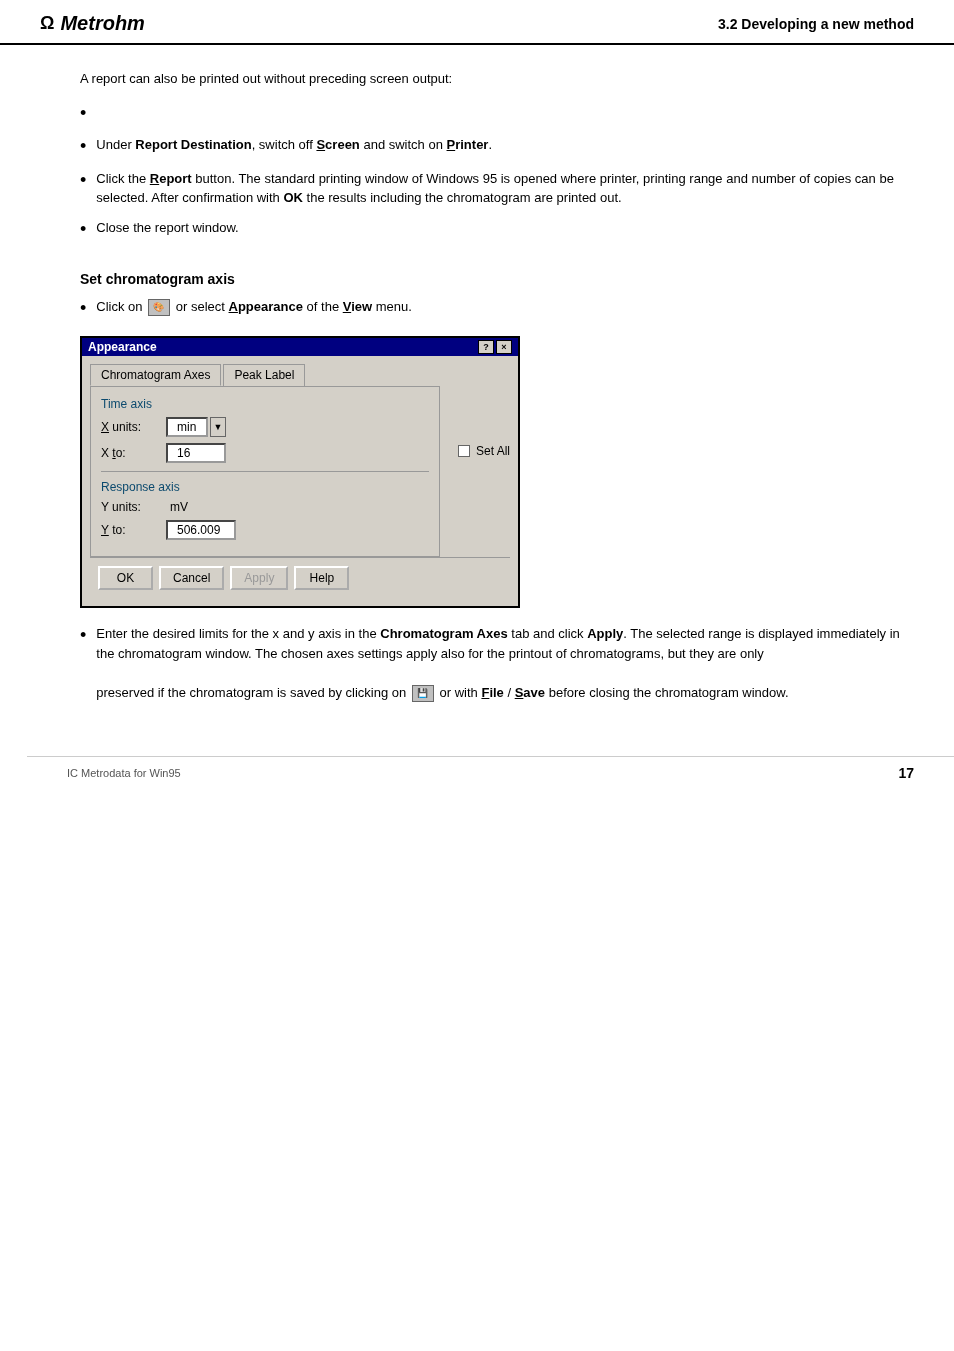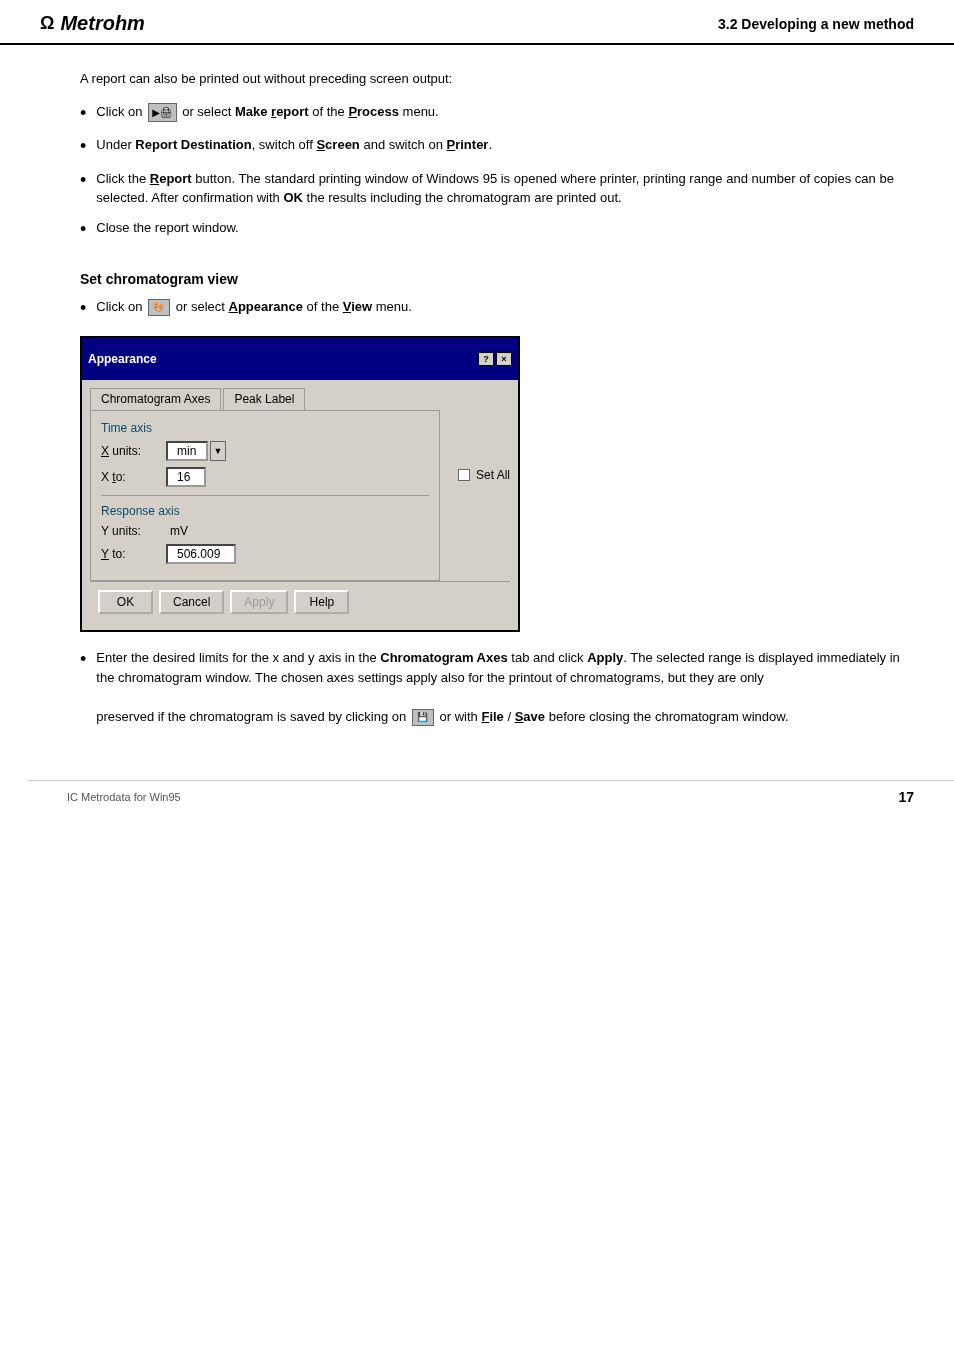--- a/index.html
+++ b/index.html
@@ -97,21 +97,21 @@
     .dialog-window {
       width: 440px;
       border: 2px solid #000;
       background: #d4d0c8;
       font-family: 'Arial', sans-serif;
       font-size: 12px;
     }
     .dialog-titlebar {
       background: #000080;
       color: #fff;
-      padding: 14px 6px;
+      padding: 2px 6px;
       display: flex;
       justify-content: space-between;
       align-items: center;
       font-size: 12px;
       font-weight: bold;
     }
     .dialog-titlebar-buttons {
       display: flex;
       gap: 2px;
     }
@@ -284,23 +284,20 @@
   <div class="header-title">3.2  Developing a new method</div>
 </div>
 
 <div class="page-content">
 
   <p class="intro-text">A report can also be printed out without preceding screen output:</p>
 
   <ul class="bullet-list">
     <li>
       <span class="bullet-dot">•</span>
-      <span class="bullet-content">
-        Click on <span class="inline-icon">▶🖨</span> or select <strong>Make <u>r</u>eport</strong> of the <strong><u>P</u>rocess</strong> menu.
-      </span>
     </li>
     <li>
       <span class="bullet-dot">•</span>
       <span class="bullet-content">
         Under <strong>Report Destination</strong>, switch off <strong><u>S</u>creen</strong> and switch on <strong><u>P</u>rinter</strong>.
       </span>
     </li>
     <li>
       <span class="bullet-dot">•</span>
       <span class="bullet-content">
@@ -308,21 +305,21 @@
       </span>
     </li>
     <li>
       <span class="bullet-dot">•</span>
       <span class="bullet-content">
         Close the report window.
       </span>
     </li>
   </ul>
 
-  <div class="section-heading">Set chromatogram view</div>
+  <div class="section-heading">Set chromatogram axis</div>
 
   <ul class="bullet-list">
     <li>
       <span class="bullet-dot">•</span>
       <span class="bullet-content">
         Click on <span class="inline-icon" style="font-size:9px;">🎨</span> or select <strong><u>A</u>ppearance</strong> of the <strong><u>V</u>iew</strong> menu.
       </span>
     </li>
   </ul>
 
@@ -358,21 +355,21 @@
                 <span class="field-label"><u>X</u> units:</span>
                 <div class="field-select-wrapper">
                   <input class="field-input" style="width: 42px;" type="text" value="min" readonly="">
                   <div class="dropdown-arrow">▼</div>
                 </div>
               </div>
 
 
               <div class="field-row">
                 <span class="field-label">X <u>t</u>o:</span>
-                <input class="field-input" style="width: 40px;" type="text" value="16">
+                <input class="field-input" style="width: 60px;" type="text" value="16">
               </div>
 
               <hr class="section-divider">
 
               <div class="field-group-title">Response axis</div>
 
               <div class="field-row">
                 <span class="field-label">Y units:</span>
                 <span class="y-units-value">mV</span>
               </div>

